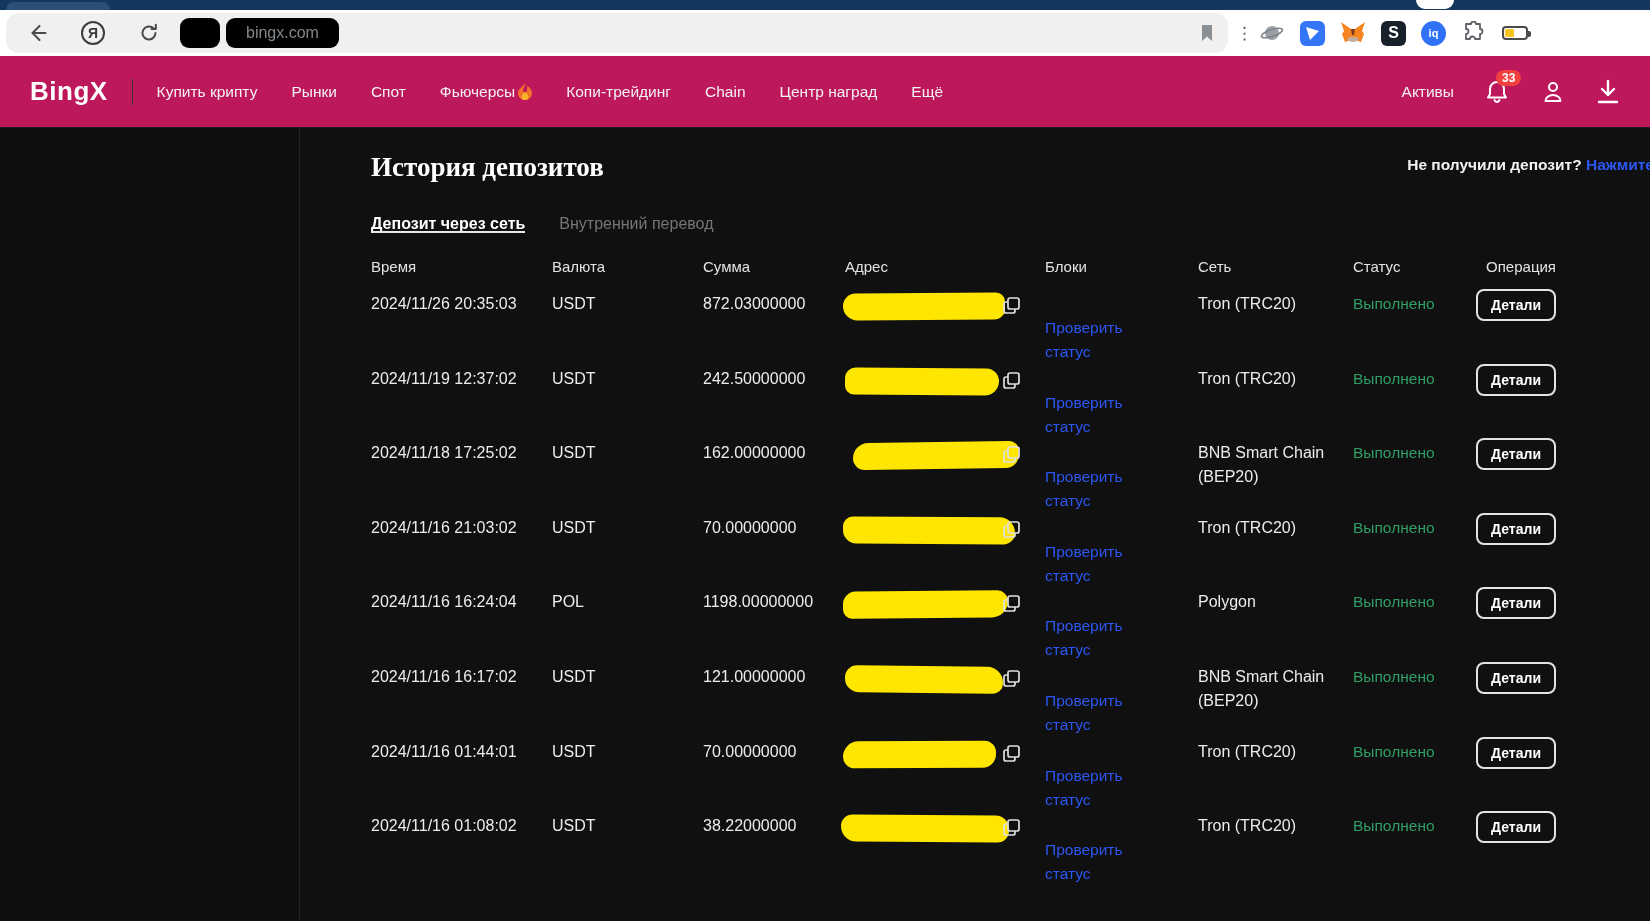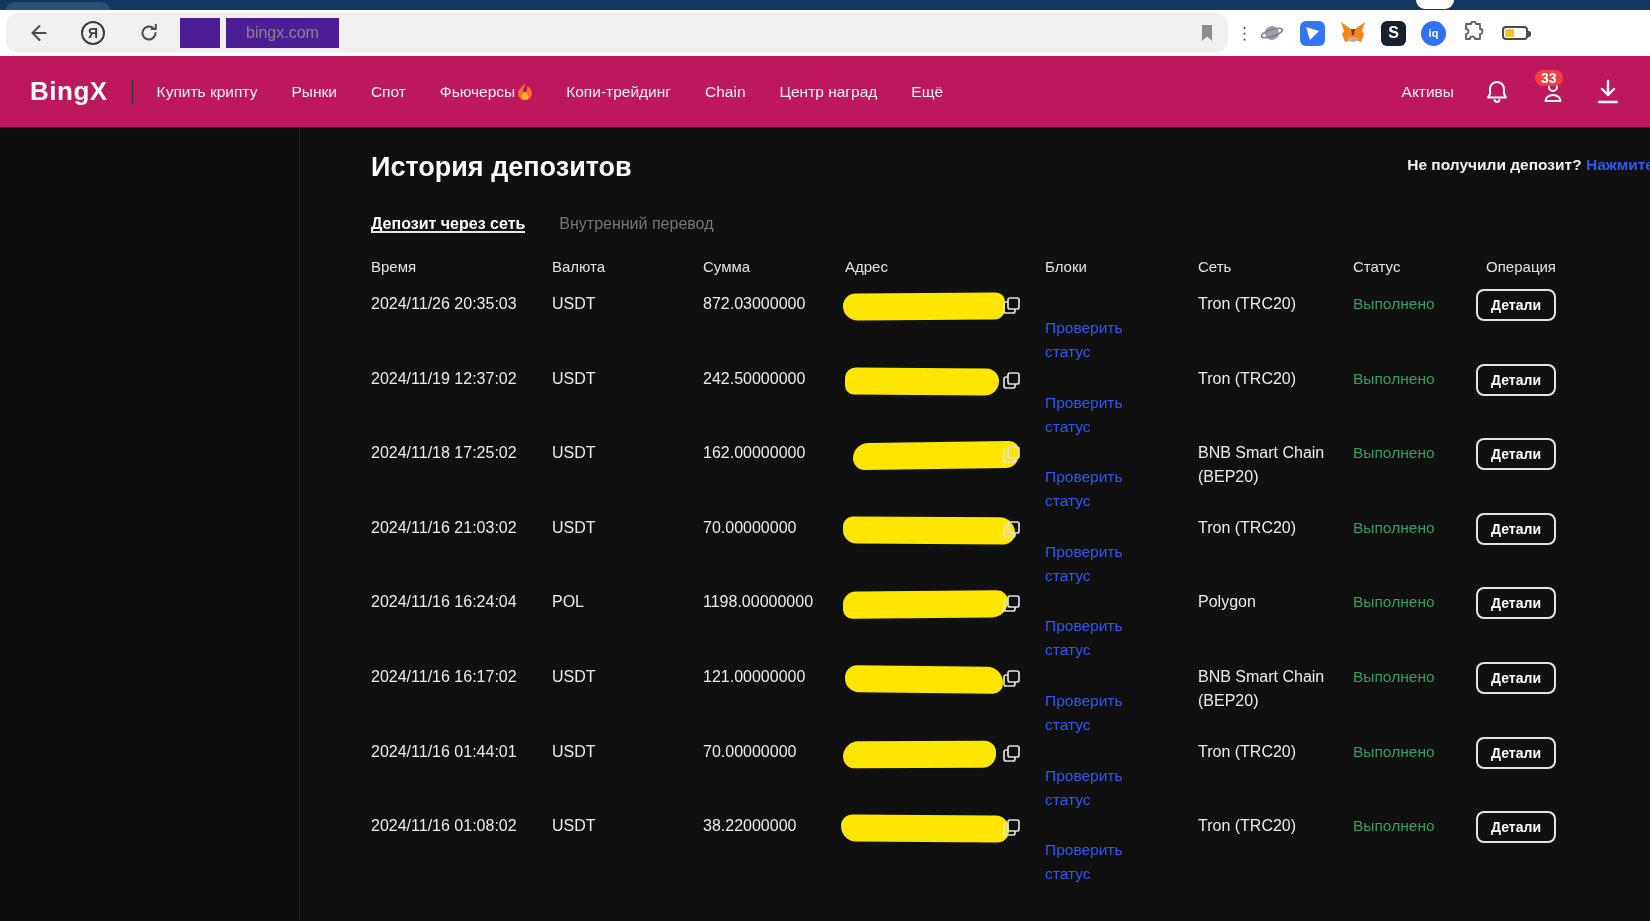--- a/index.html
+++ b/index.html
@@ -14,21 +14,21 @@
     background:#ffffff; border-radius:0 0 9px 9px; }
 
   .toolbar { position:relative; width:100%; height:46px; background:#ffffff;
     display:flex; align-items:center; }
   .omnibox { position:absolute; left:6px; top:3px; width:1222px; height:40px;
     background:#f1f0ee; border-radius:13px; display:flex; align-items:center; padding:0 14px; }
   .tb-icon { display:flex; align-items:center; justify-content:center; width:34px; height:34px;
     color:#4a4a4a; flex:0 0 auto; }
   .yandex-circle { width:24px; height:24px; border:2px solid #3c3c3c; border-radius:50%;
     display:flex; align-items:center; justify-content:center; font-size:14px; font-weight:700; color:#3c3c3c; }
-  .pill { background:#4c1d95; border-radius:0; height:30px; display:flex; align-items:center;
+  .pill { background:#000000; border-radius:9px; height:30px; display:flex; align-items:center;
     padding:0 20px; margin-right:6px; flex:0 0 auto; }
   .pill.lock-pill { width:38px; justify-content:center; margin-left:14px; }
   .url-text { font-size:16px; color:#82878c; }
   .page-title-text { font-size:16.5px; color:#1e1e1e; margin-left:18px; white-space:nowrap;
     overflow:hidden; flex:1 1 auto; }
   .flag-wrap { margin-left:auto; flex:0 0 auto; }
 
   .ext-area { position:absolute; left:1236px; top:3px; height:40px; display:flex;
     align-items:center; gap:15px; }
   .kebab { color:#5a5a5a; font-size:17px; letter-spacing:0; line-height:5px; width:8px;
@@ -49,31 +49,31 @@
   .bingx-nav { width:100%; height:72px; background:#be185d; border-bottom:1px solid #1d1d1d;
     display:flex; align-items:center; padding:0 30px; }
   .logo { font-size:26px; font-weight:800; color:#ffffff; letter-spacing:.5px; }
   .nav-divider { width:1px; height:26px; background:#333; margin:0 24px; }
   .nav-menu { display:flex; align-items:center; gap:34px; }
   .nav-item { color:#f2f2f2; font-size:15.5px; font-weight:500; white-space:nowrap; cursor:pointer;
     display:flex; align-items:center; gap:3px; }
   .nav-right { margin-left:auto; display:flex; align-items:center; gap:30px; }
   .assets-link { color:#f2f2f2; font-size:15.5px; font-weight:500; cursor:pointer; }
   .bell-wrap { position:relative; width:26px; height:26px; }
-  .badge { position:absolute; top:-9px; left:12px; background:#f0403f; color:#fff; font-size:14px;
-    font-weight:700; border-radius:9px; padding:1px 6px; line-height:14px;margin-left:39px; }
+  .badge { position:absolute; top:-9px; left:12px; background:#f0403f; color:#fff; font-size:12px;
+    font-weight:700; border-radius:9px; padding:1px 6px; line-height:14px; }
 
   
   .content-wrap { position:relative; width:100%; height:792px; background:#101010; }
   .side-panel { position:absolute; left:0; top:0; width:300px; height:100%;
     background:#0e0e0e; border-right:1px solid #232323; }
   .main { position:absolute; left:300px; top:0; right:0; height:100%; padding:24px 0 0 71px; }
 
   .page-head { position:relative; width:100%; }
-  .history-title { font-size:27px; font-weight:700; color:#ffffff; }
+  .history-title { font-size:27px; font-weight:700; color:#ffffff;font-family:Liberation Serif, serif; }
   .help-line { position:absolute; right:-4px; top:4px; font-size:15.5px; font-weight:600;
     color:#f2f2f2; white-space:nowrap; }
   .help-line .link { color:#2c57f2; cursor:pointer; }
 
   .tabs { display:flex; gap:34px; margin-top:32px; }
   .tab { font-size:16px; color:#757575; padding-bottom:0; cursor:pointer; position:relative; }
   .tab.active { color:#ffffff; font-weight:600; }
   .tab.active::after { content:""; position:absolute; left:0; right:0; bottom:0; height:2px; background:#e8e8e8; }
 
   .table { width:1185px; margin-top:16px; }

